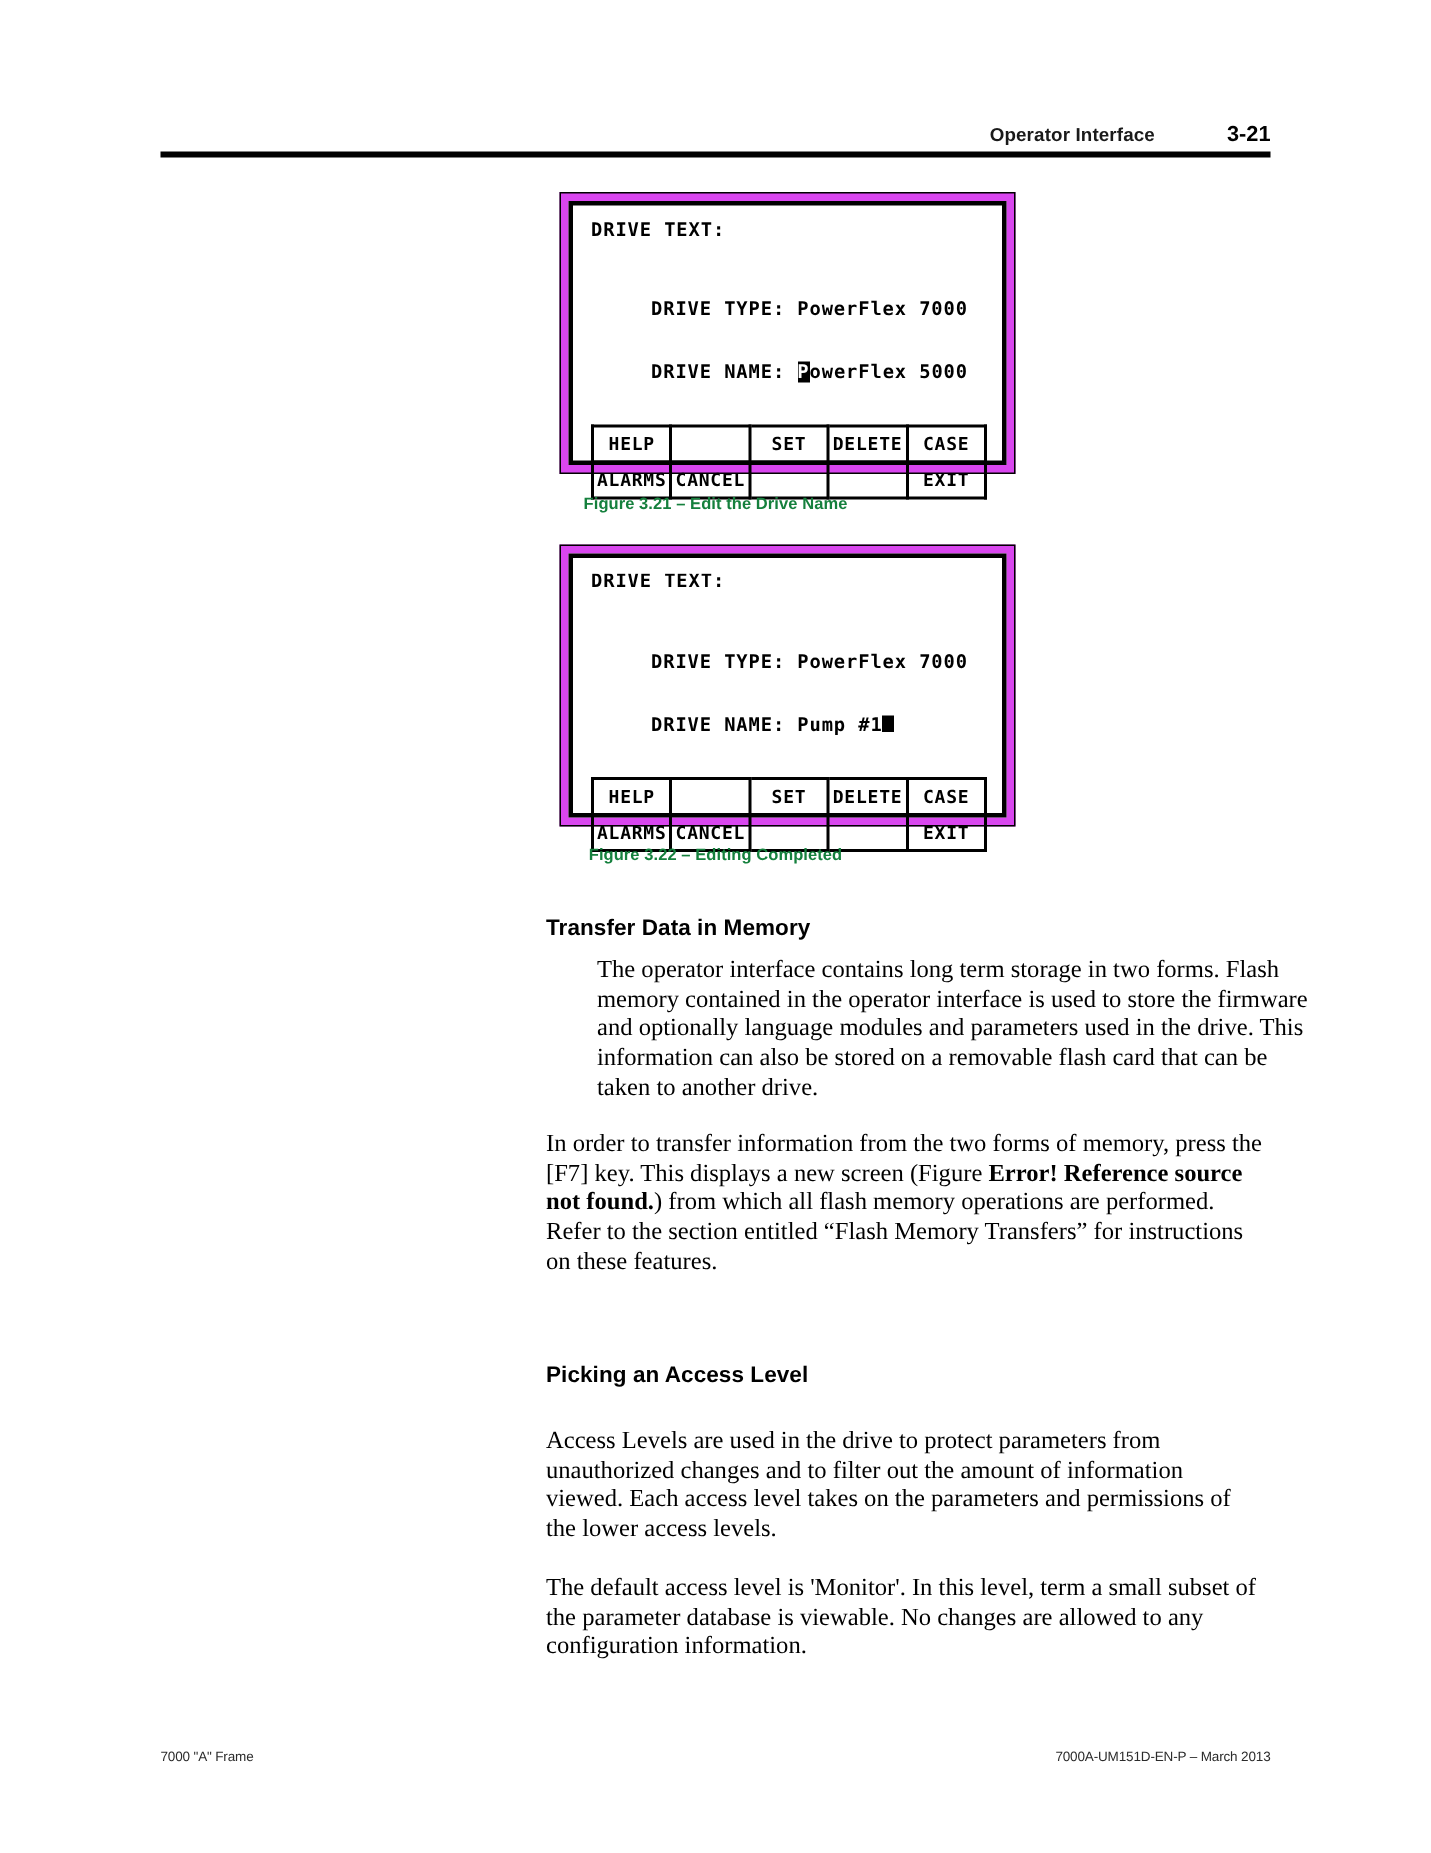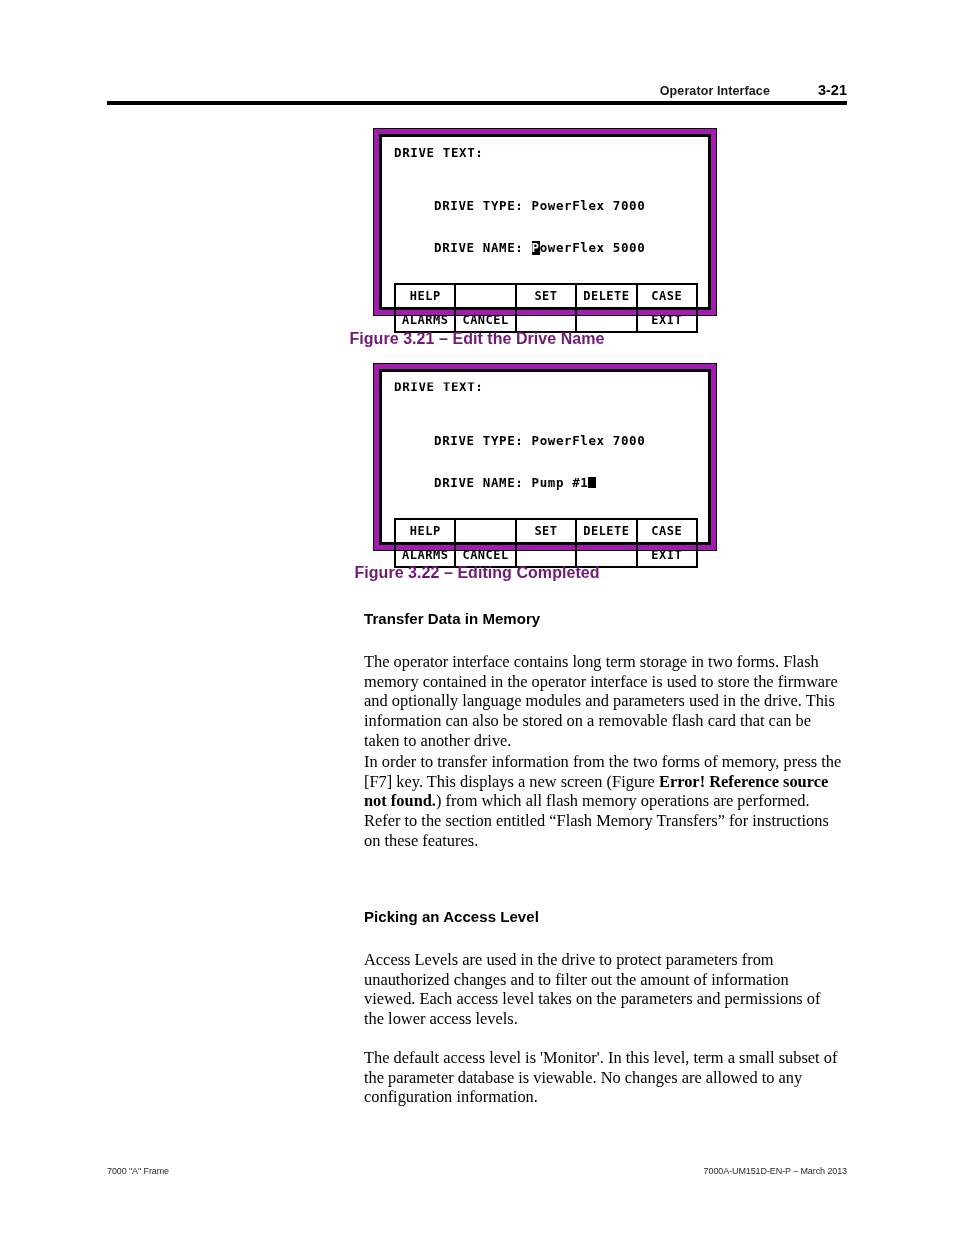--- a/index.html
+++ b/index.html
@@ -48,23 +48,23 @@
     height: 4px;
     background: #000;
   }
 
   
   .figure-block {
     position: absolute;
     left: 373px;
   }
   .lcd-outer {
-    width: 344px;
+    width: 304px;
     border: 1px solid #000;
-    background: #a21caf;
+    background: #d946ef;
     padding: 5px;
     box-sizing: border-box;
   }
   .lcd-inner {
     border: 3px solid #000;
     background: #fff;
     box-sizing: border-box;
     padding: 9px 10px 9px 12px;
     height: 176px;
     display: flex;
@@ -123,24 +123,24 @@
   }
   .softkeys td.blank { color: transparent; }
 
   
   .figure-caption {
     position: absolute;
     left: 0;
     width: 954px;
     text-align: center;
     font-family: "Liberation Sans", sans-serif;
-    font-size: 16px;
+    font-size: 11px;
     font-weight: bold;
     letter-spacing: 0.05px;
-    color: #701a75;
+    color: #15803d;
   }
 
   
   .content { position: absolute; left: 364px; width: 478px; }
   h2.section-heading {
     margin: 0;
     font-family: "Liberation Sans", sans-serif;
     font-size: 15px;
     font-weight: bold;
     letter-spacing: 0.05px;
@@ -239,21 +239,21 @@
       </tbody>
         </table>
     </div>
   </div>
 </div>
 <div class="figure-caption" style="top:564px;">Figure 3.22 – Editing Completed</div>
 
 <div class="content" style="top:610px;">
   <h2 class="section-heading">Transfer Data in Memory</h2>
 </div>
-<div class="content" style="top:652px;">
+<div class="content" style="top:636px;margin-left:34px;">
   <p class="body-par">The operator interface contains long term storage in two forms.  Flash memory contained in the operator interface is used to store the firmware and optionally language modules and parameters used in the drive.  This information can also be stored on a removable flash card that can be taken to another drive.</p>
 </div>
 <div class="content" style="top:752px;">
   <p class="body-par"><span>In order to transfer information from the two forms of memory, press the [F7] key.  This displays a new screen (Figure </span><span class="bold-ref">Error! Reference source not found.</span><span>) from which all flash memory operations are performed.  Refer to the section entitled “Flash Memory Transfers” for instructions on these features.</span></p>
 </div>
 
 <div class="content" style="top:908px;">
   <h2 class="section-heading">Picking an Access Level</h2>
 </div>
 <div class="content" style="top:950px;">

